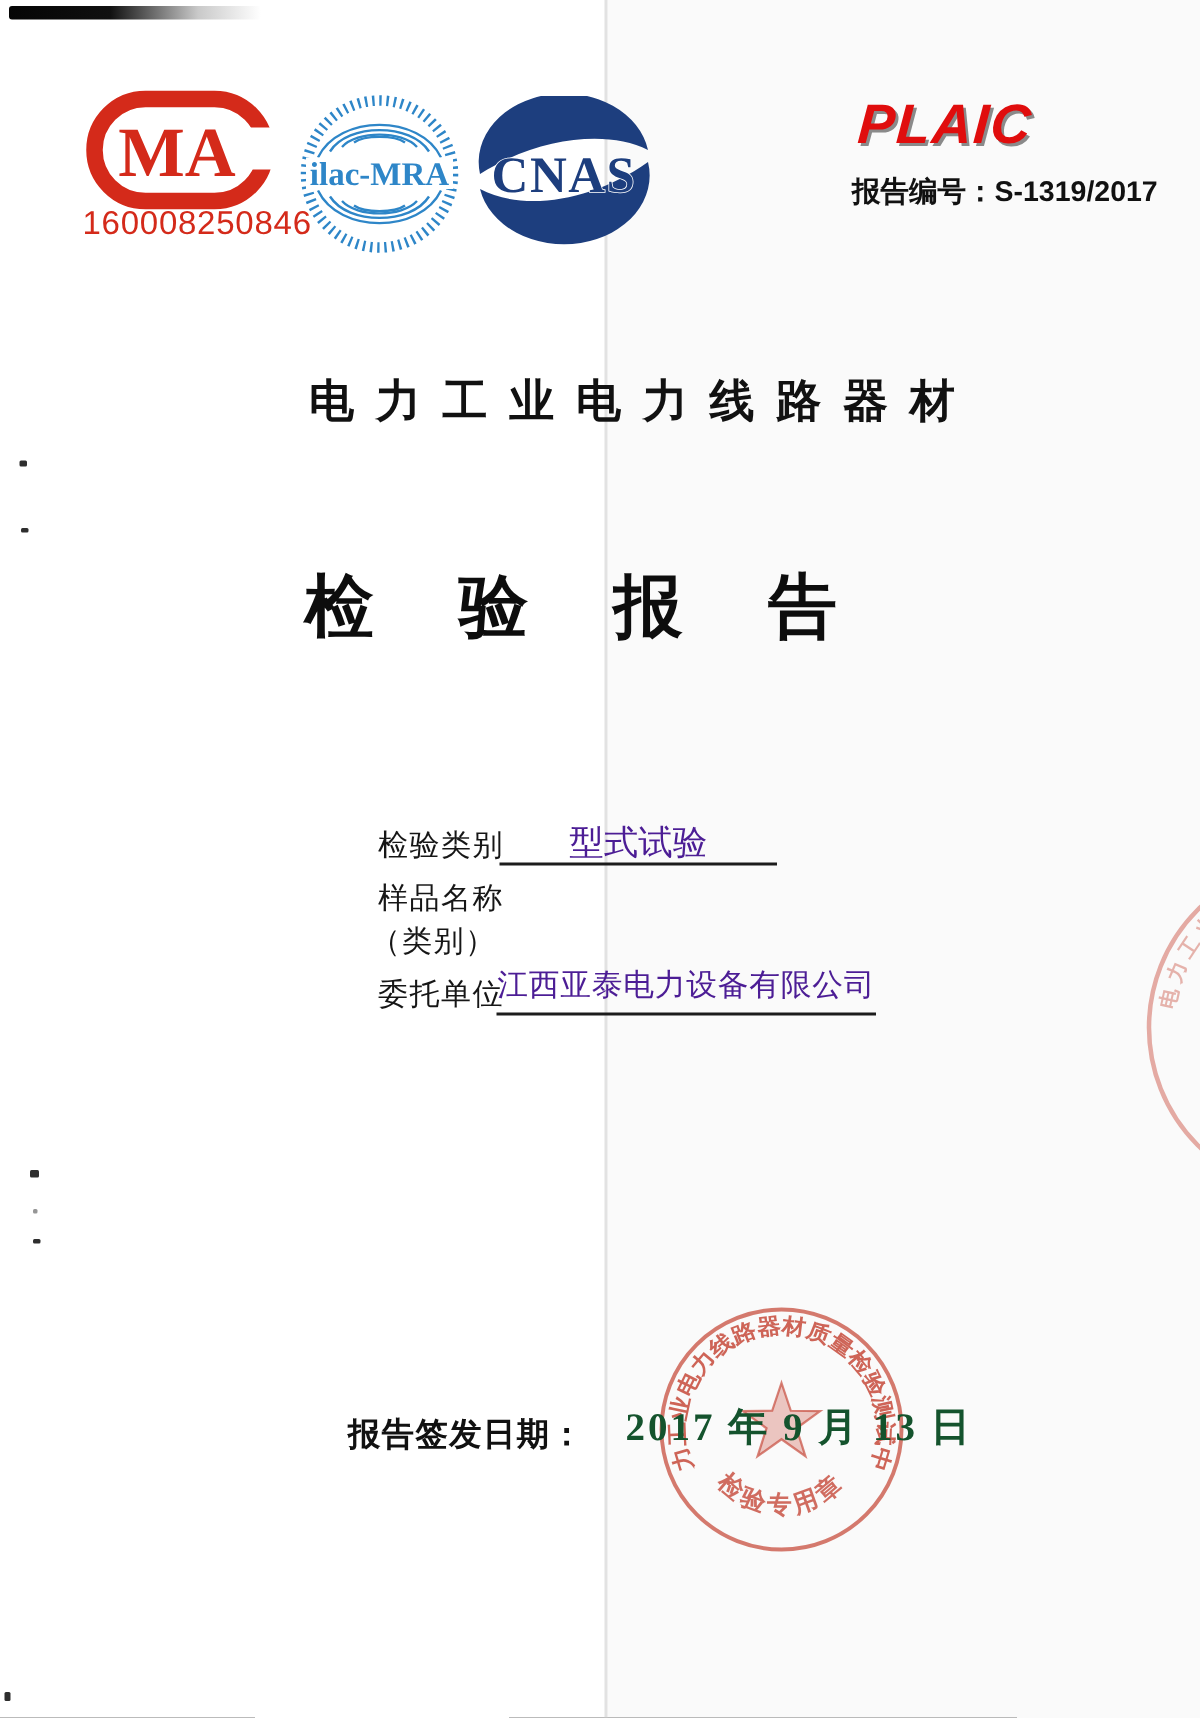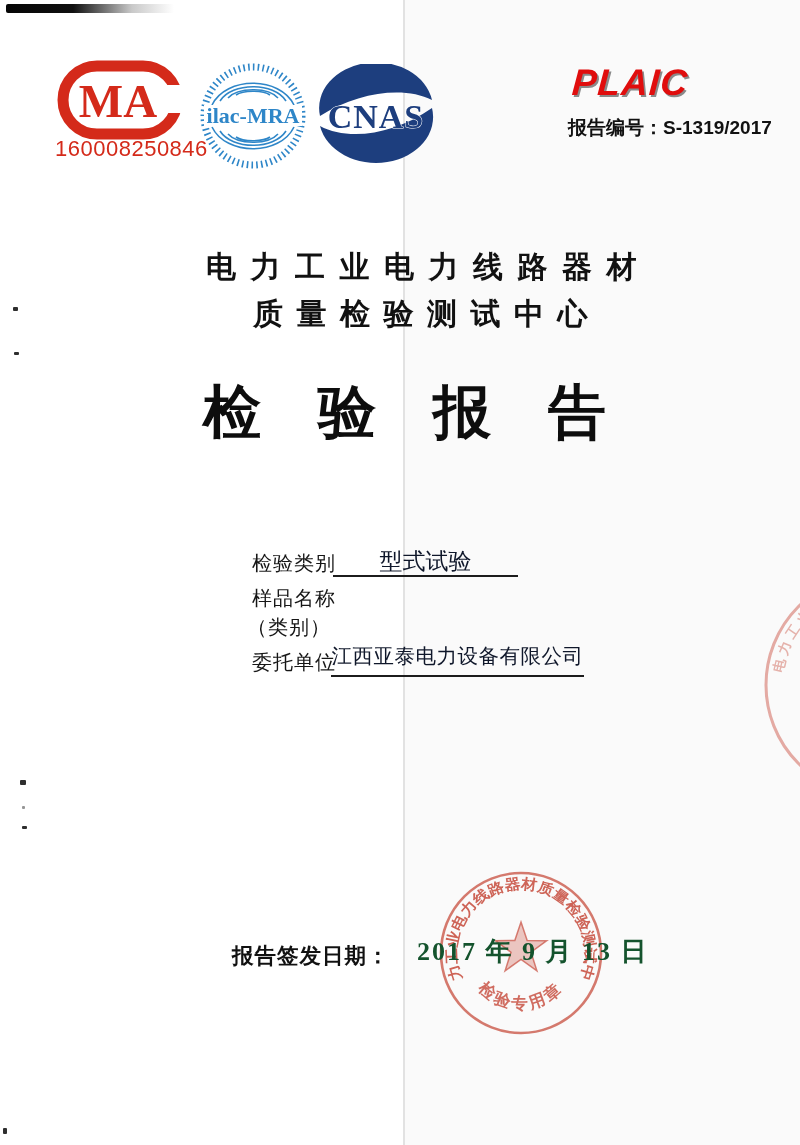--- a/index.html
+++ b/index.html
@@ -20,24 +20,24 @@
   .accr{left:446px;top:53px;line-height:21px;font-size:13px;color:#222;}
   .accr .en{font-family:"Liberation Sans",sans-serif;font-weight:bold;font-size:11.5px;line-height:15.5px;letter-spacing:0.2px;}
   .plaic{left:572px;top:62px;font-size:37px;font-weight:900;font-style:italic;
     font-family:"Liberation Sans",sans-serif;color:#e00d0d;letter-spacing:1px;
     text-shadow:2px 2px 0 #8a8a8a; transform:skewX(-4deg);}
   .report-no{left:548px;top:115px;font-size:19px;font-weight:bold;
     font-family:"Liberation Sans",sans-serif;color:#111;white-space:nowrap;margin-left:20px;}
   
   .org-line1{left:206px;top:247px;font-size:30px;font-weight:bold;letter-spacing:14.5px;white-space:nowrap;color:#111;}
   .org-line2{left:253px;top:294px;font-size:30px;font-weight:bold;letter-spacing:13.5px;white-space:nowrap;color:#111;}
-  .doc-title{left:203px;top:374px;font-size:58px;font-weight:bold;letter-spacing:57px;white-space:nowrap;color:#0d0d0d;z-index:2;text-align:center;}
+  .doc-title{left:203px;top:374px;font-size:46px;font-weight:bold;letter-spacing:57px;white-space:nowrap;color:#0d0d0d;z-index:2;text-align:center;}
   
   .f-label{font-size:20px;color:#161616;white-space:nowrap;z-index:2;letter-spacing:1px;}
-  .f-value{border-bottom:2px solid #1c1c1c;text-align:center;white-space:nowrap;color:#0f172a;z-index:2;}
+  .f-value{border-bottom:2px solid #1c1c1c;text-align:center;white-space:nowrap;color:#4c1d95;z-index:2;}
   .v1{left:333px;top:546px;width:185px;height:29px;font-size:23px;}
   .v2{left:332px;top:608px;width:186px;height:31px;font-size:22px;}
   .v3{left:331px;top:642px;width:253px;height:33px;font-size:20.5px;letter-spacing:0.5px;}
   
   .date-label{left:232px;top:941px;font-size:21.5px;font-weight:bold;
     font-family:"Liberation Sans",sans-serif;color:#111;z-index:3;letter-spacing:1px;}
   .date-value{left:417px;top:934px;font-size:26px;font-weight:bold;color:#14532d;z-index:3;white-space:nowrap;letter-spacing:2px;}
   .stamp{z-index:1;}
   svg text{font-family:"Liberation Serif","DejaVu Serif",serif;}
 </style>
@@ -85,21 +85,20 @@
     <text x="60" y="64" text-anchor="middle" font-size="34" font-weight="bold" font-family="Liberation Sans, sans-serif" fill="#1d3e7e" stroke="#ffffff" stroke-width="1" paint-order="stroke" letter-spacing="1">CNAS</text>
   </svg>
 
 
   <div class="abs plaic">PLAIC</div>
   <div class="abs report-no">
     <span>报告编号：</span><span>S-1319/2017</span>
   </div>
 
   <div class="abs org-line1">电力工业电力线路器材</div>
-  <div class="abs org-line2">质量检验测试中心</div>
 
   <div class="abs doc-title">检验报告</div>
 
   <div class="abs f-label" style="left:252px;top:550px;">检验类别</div>
   <div class="abs f-value v1">型式试验</div>
 
   <div class="abs f-label" style="left:252px;top:585px;">样品名称</div>
   <div class="abs f-label" style="left:247px;top:614px;">（类别）</div>
 
   <div class="abs f-label" style="left:252px;top:649px;">委托单位</div>

